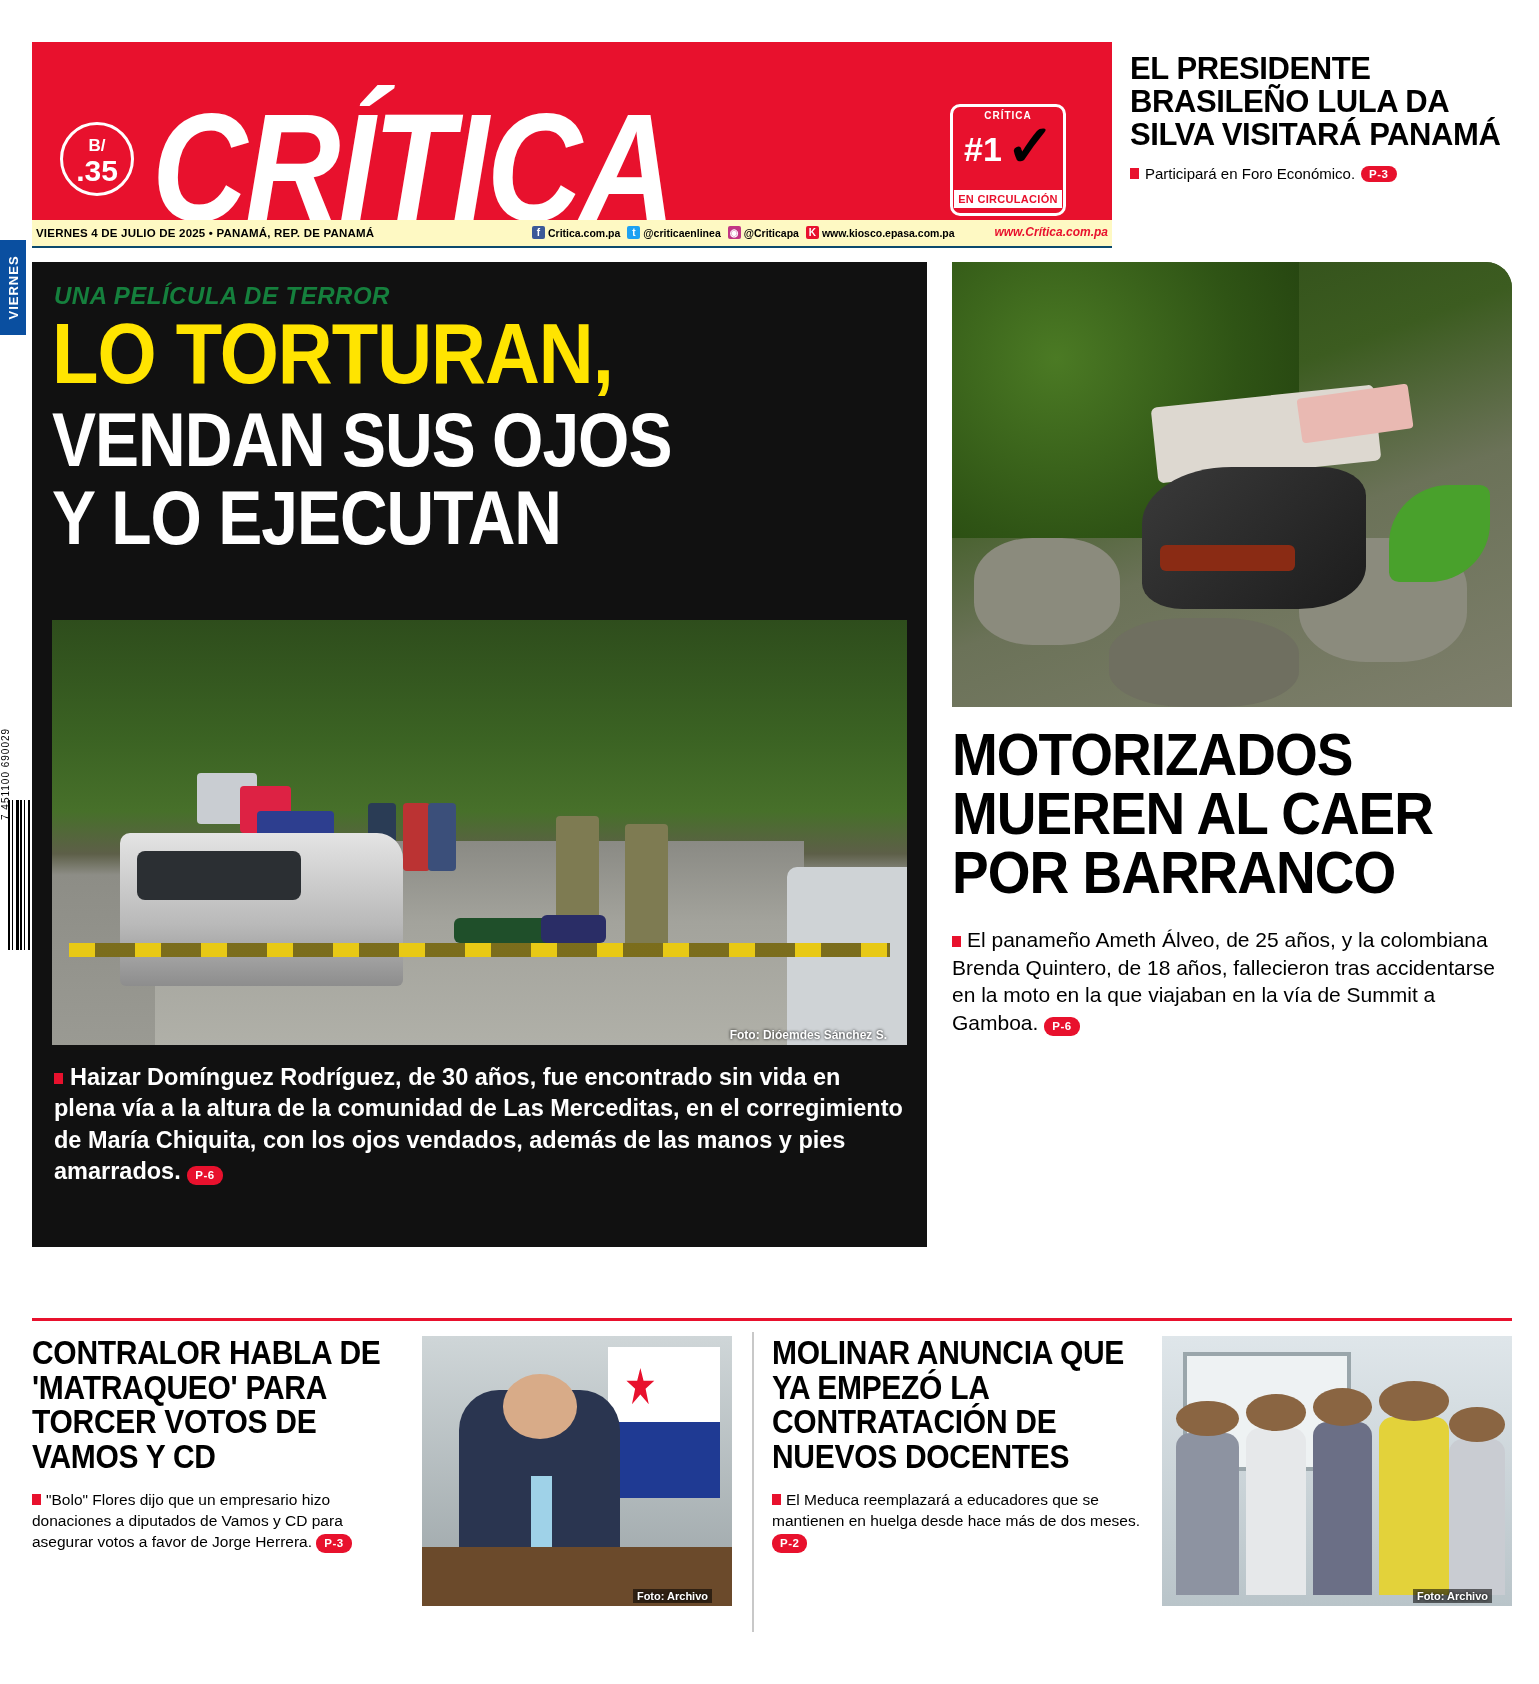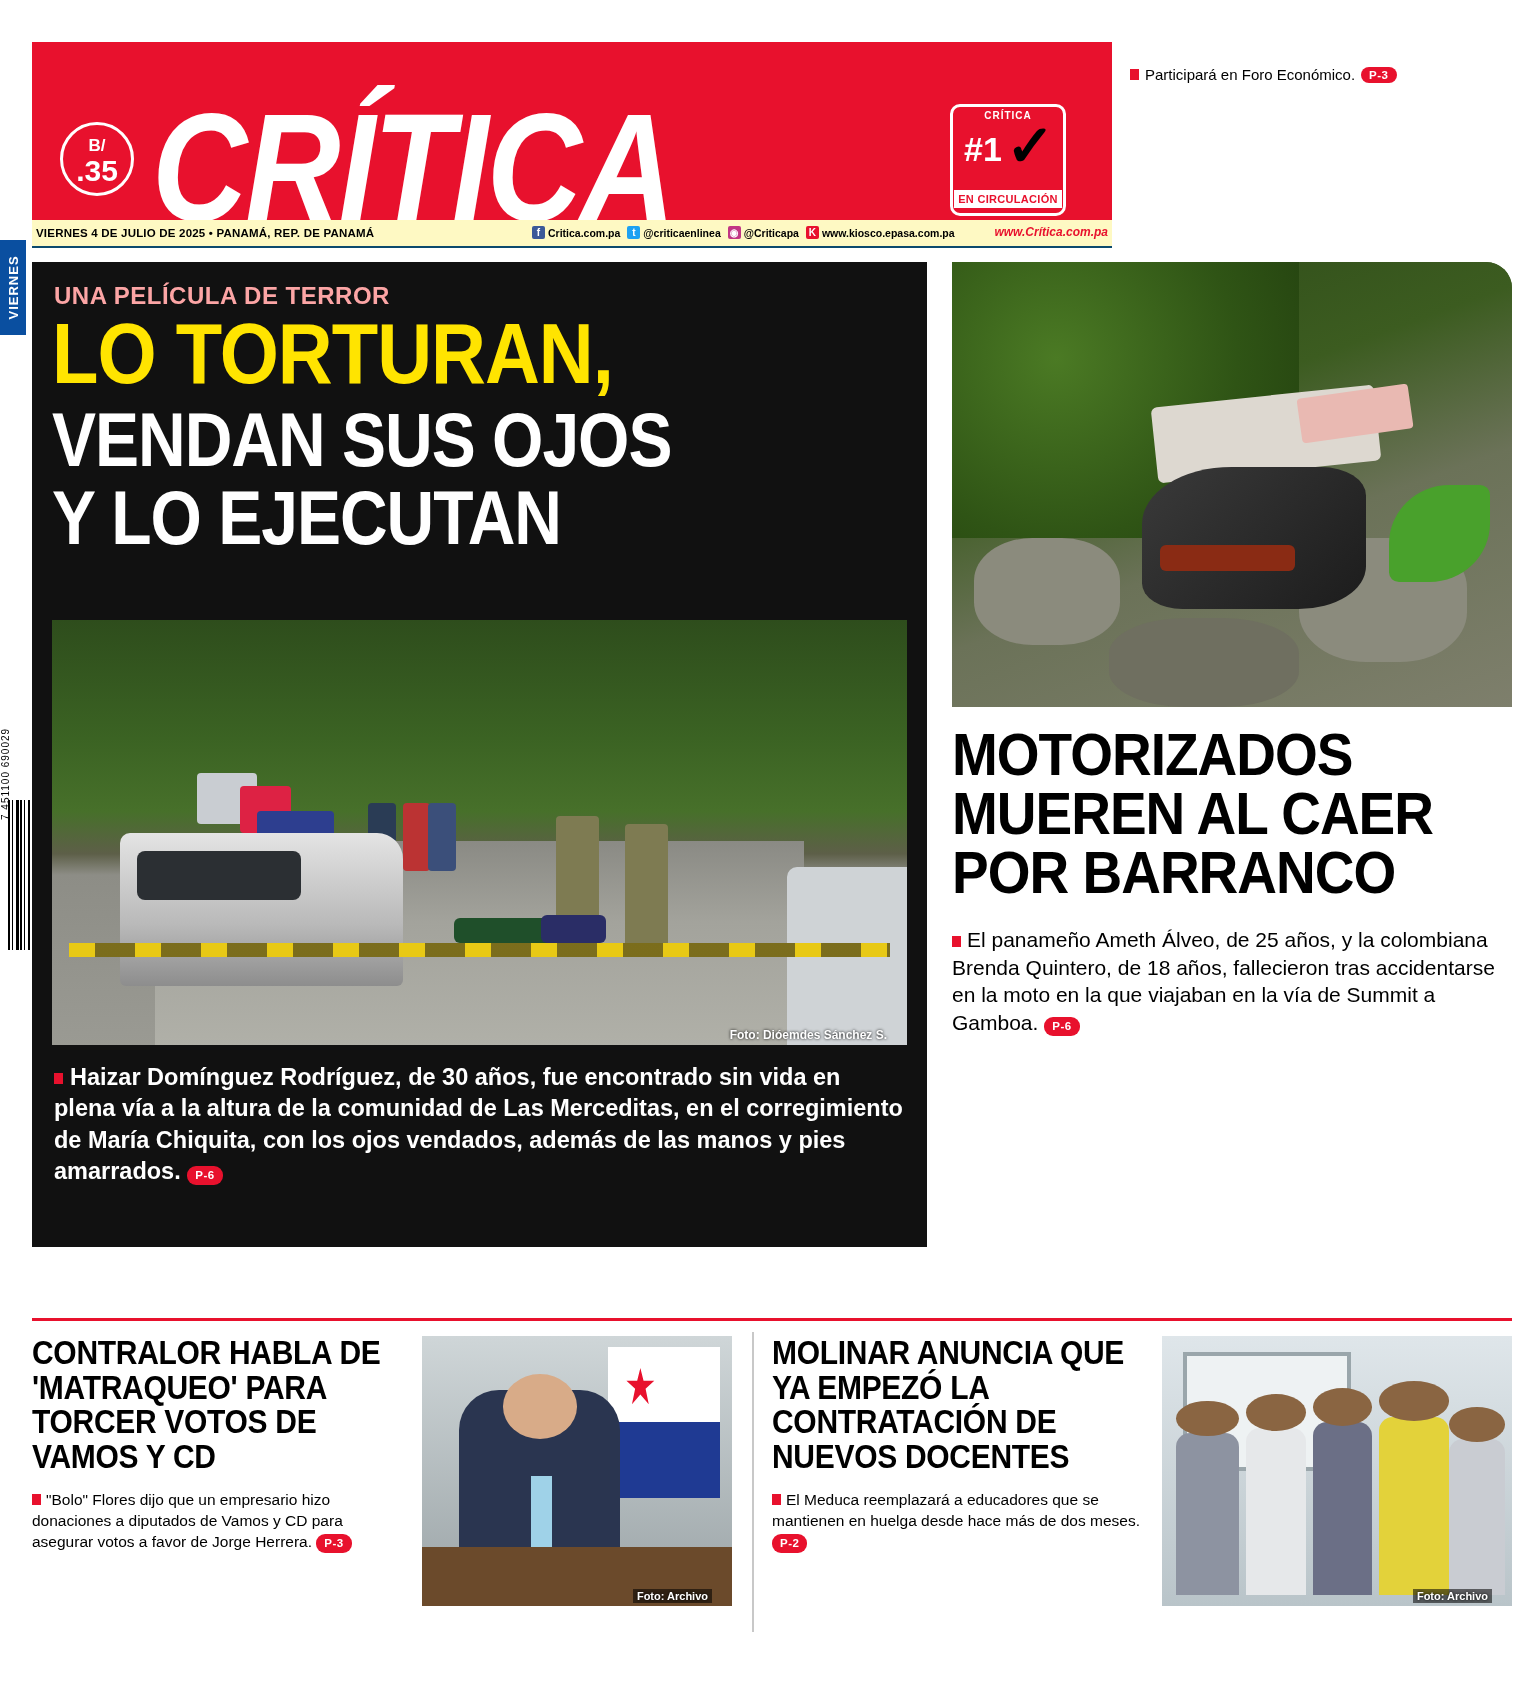--- a/index.html
+++ b/index.html
@@ -170,21 +170,21 @@
 
   
   .main-story {
     position: absolute;
     left: 32px; top: 262px;
     width: 895px; height: 985px;
     background: #111111;
   }
   .kicker {
     position: absolute; left: 22px; top: 20px;
-    color: #fca5a5; font-size: 24px; font-weight: bold; letter-spacing: .5px;
+    color: #15803d; font-size: 24px; font-weight: bold; letter-spacing: .5px; font-style: italic;
   }
   .head-yellow {
     position: absolute; left: 20px; top: 52px;
     color: #ffe400; font-size: 76px; font-weight: bold;
     letter-spacing: -1px; line-height: .96;
     transform: scaleY(1.12); transform-origin: left top;
   }
   .head-white {
     position: absolute; left: 20px; top: 140px;
     color: #ffffff; font-size: 66px; font-weight: bold;
@@ -353,20 +353,21 @@
       </span>
     <span class="sm">
         <span class="ic ki">K</span>
         <span>www.kiosco.epasa.com.pa</span>
       </span>
   </div>
   <div class="web">www.Crítica.com.pa</div>
 </div>
 
 <div class="teaser">
+  <h2>EL PRESIDENTE BRASILEÑO LULA DA SILVA VISITARÁ PANAMÁ</h2>
   <div class="sub">
     <span class="sq"></span>
     <span>Participará en Foro Económico.</span>
     <span class="pagetag">P-3</span>
   </div>
 </div>
 
 <div class="main-story">
   <div class="kicker">UNA PELÍCULA DE TERROR</div>
   <div class="head-yellow">LO TORTURAN,</div>

